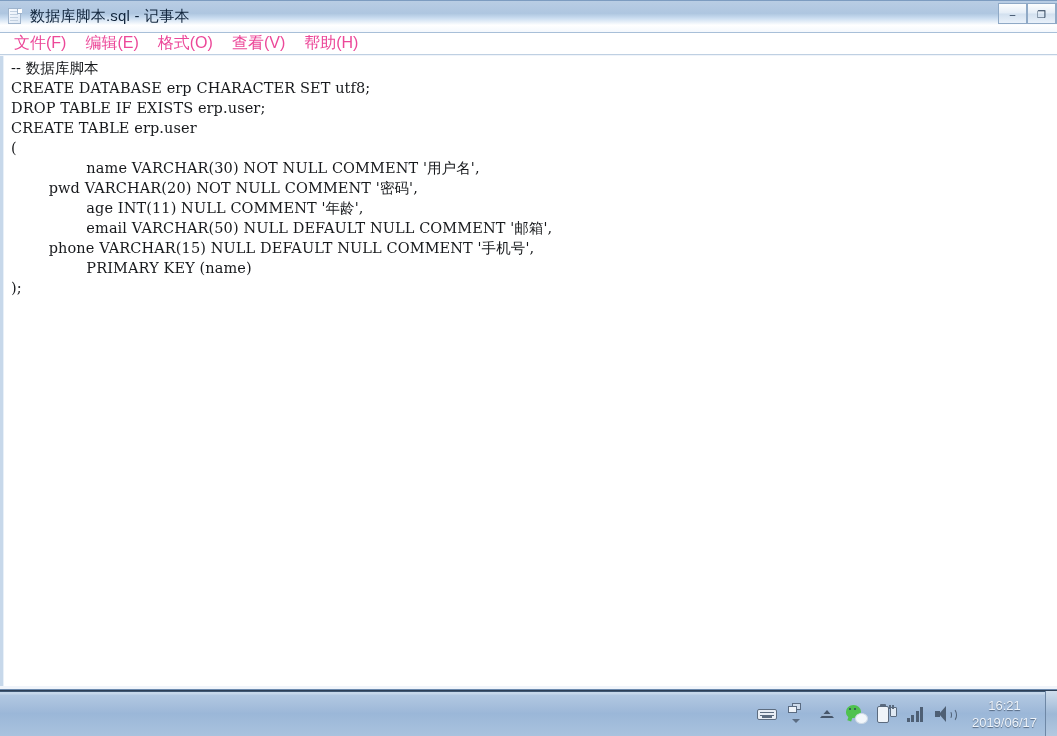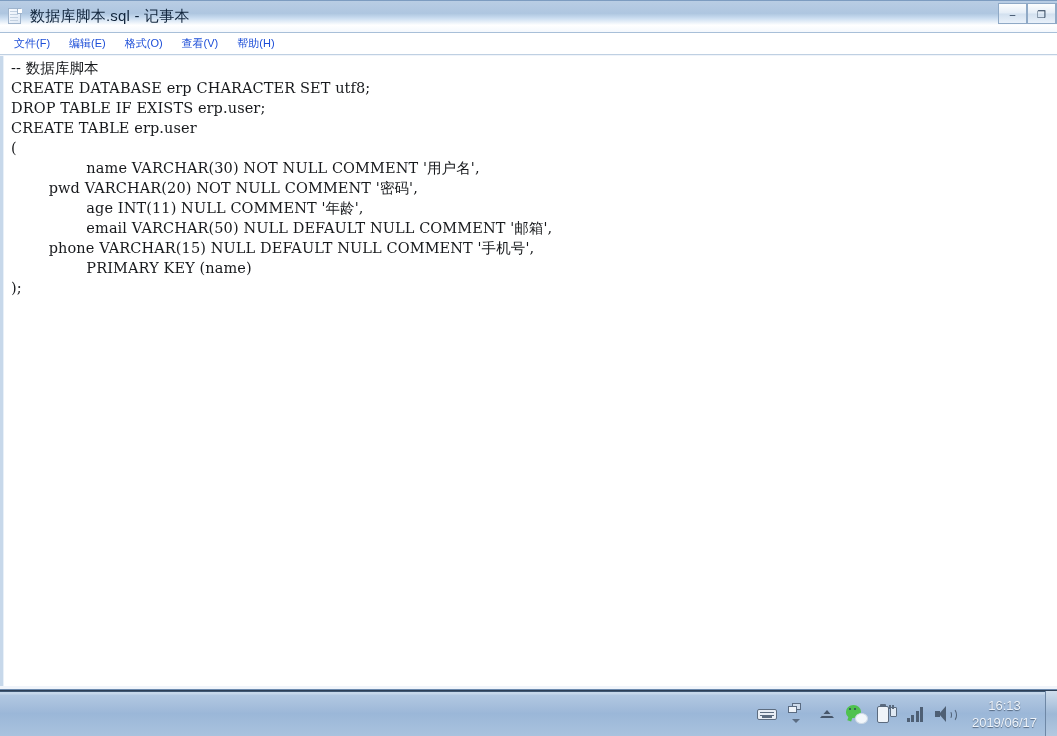--- a/index.html
+++ b/index.html
@@ -125,22 +125,22 @@
   .menubar {
     height: 22px;
     background: #ffffff;
     border-bottom: 1px solid #bfd0e2;
     display: flex;
     align-items: center;
     padding-left: 9px;
     box-sizing: border-box;
   }
   .menu-item {
-    font-size: 11px;
-    color: #1d4ed8;
+    font-size: 16px;
+    color: #ec4899;
     padding: 1px 8px 2px 5px;
     white-space: nowrap;
     cursor: default;
     margin-right: 6px;
   }
 
   
   .edit-outer {
     position: absolute;
     left: 0;
@@ -520,21 +520,21 @@
       <div class="tray-icon">
         <div class="ico-speaker">
           <div class="box"></div>
           <div class="cone"></div>
           <div class="wave wv1"></div>
           <div class="wave wv2"></div>
         </div>
       </div>
 
       <div class="clock">
-        <div>16:13</div>
+        <div>16:21</div>
         <div>2019/06/17</div>
       </div>
 
       <div class="show-desktop"></div>
 
     </div>
   </div>
 
 </div>
 

